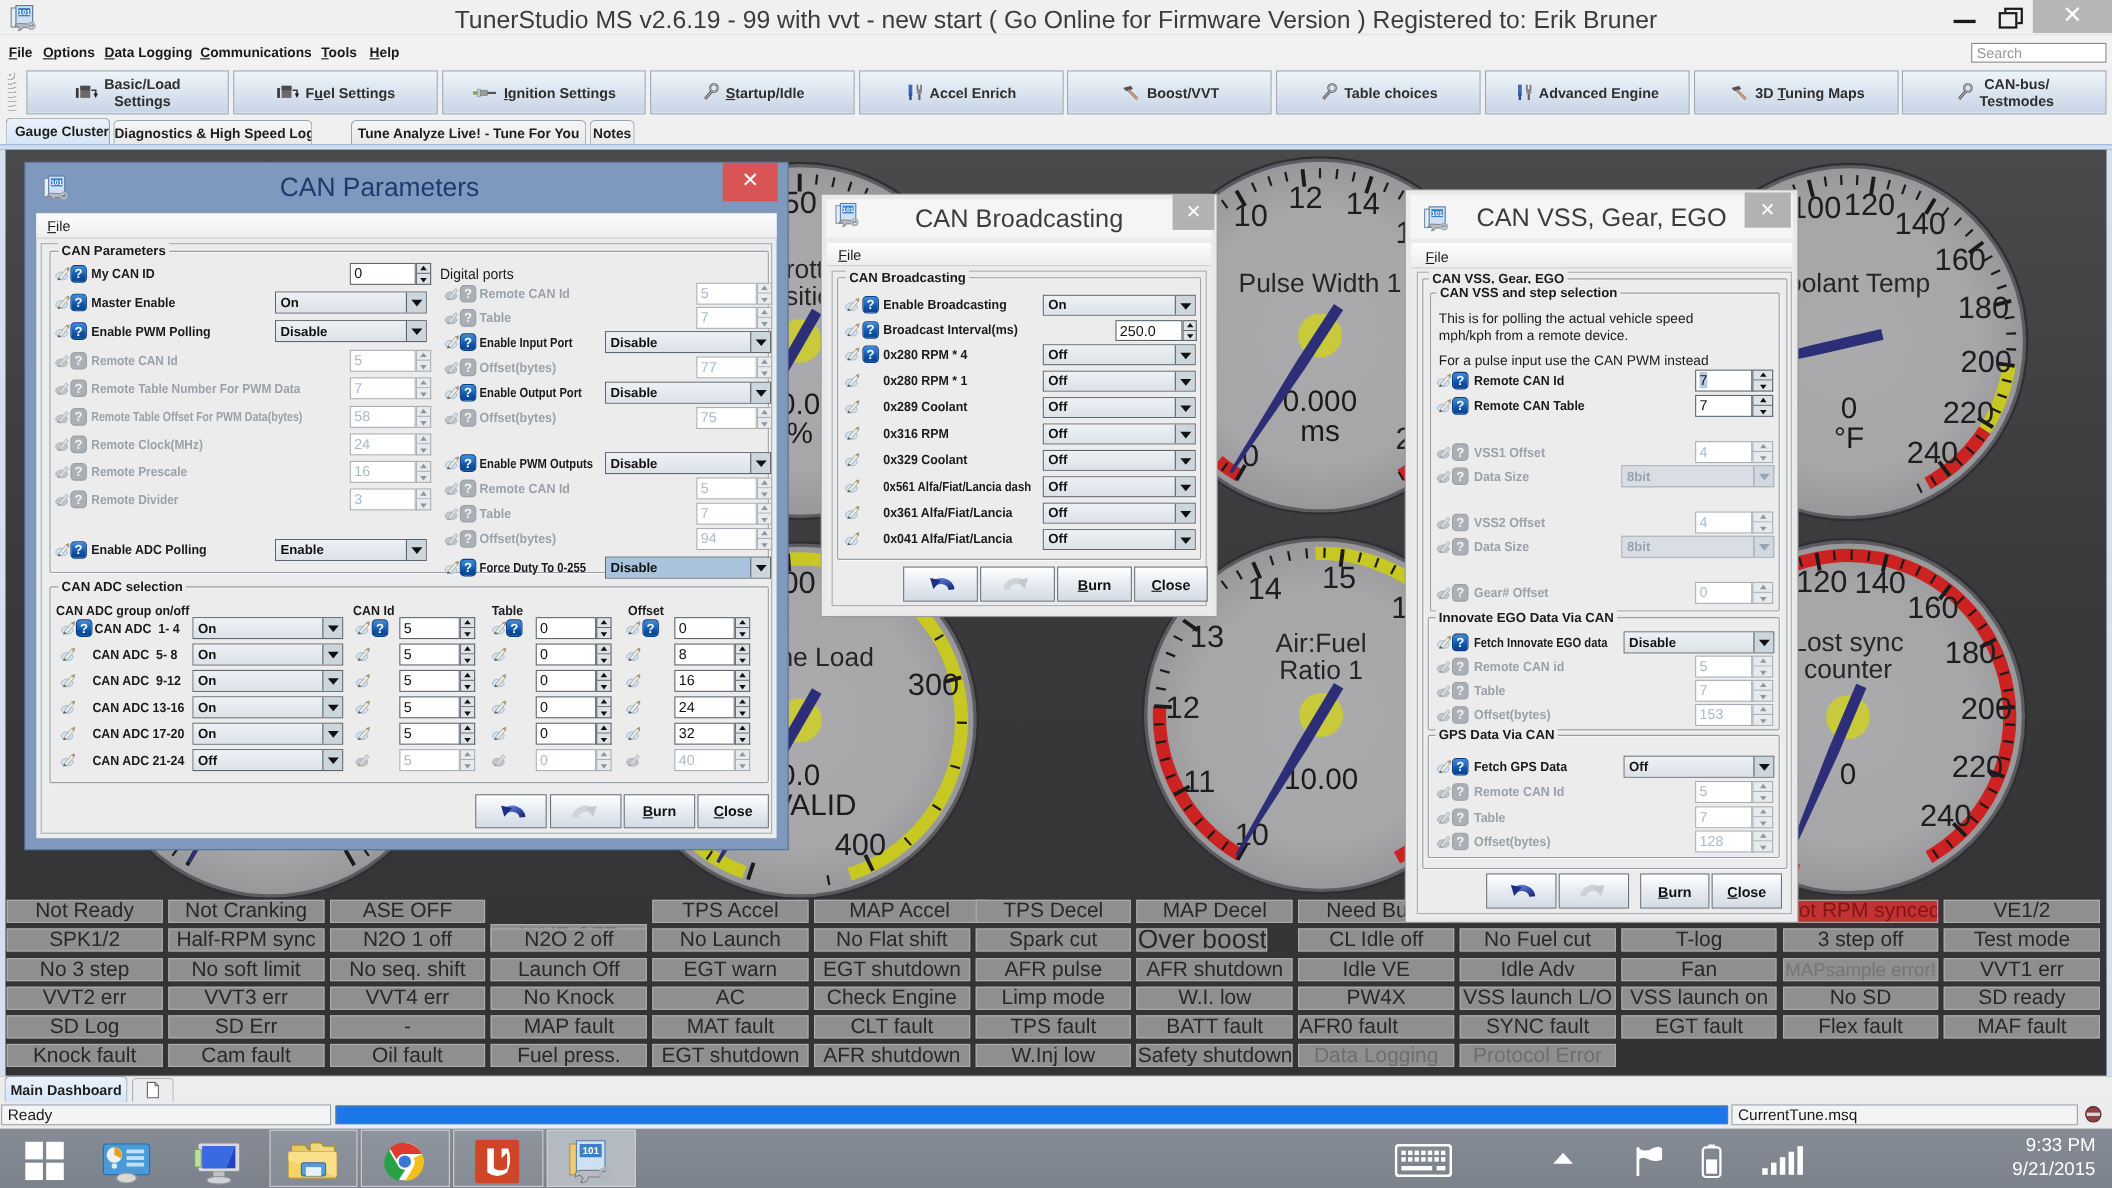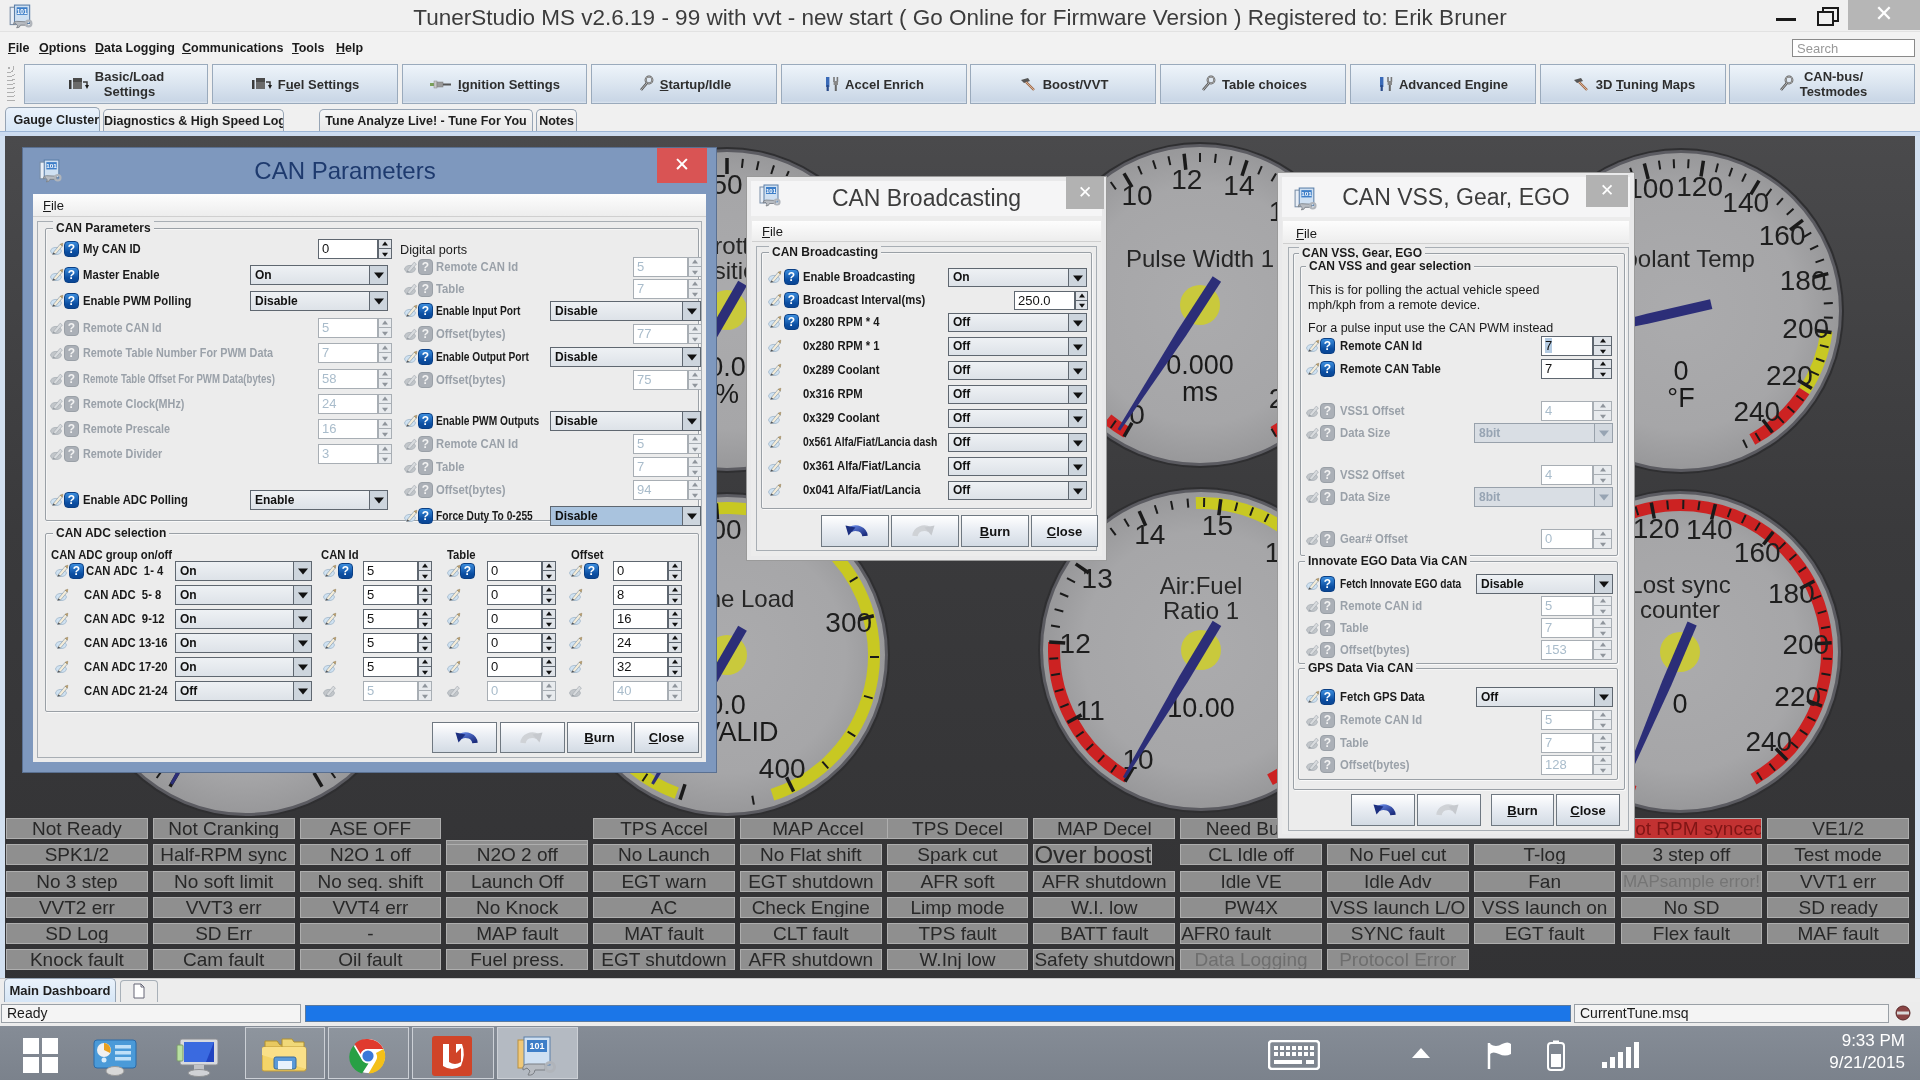--- a/index.html
+++ b/index.html
@@ -682,21 +682,21 @@
 <div class="abs" style="left:1326.9px;top:844.2px;width:141.8px;height:21px;background:#8f8f8f;border:1px solid #aeaeae;box-sizing:border-box;font-size:19px;color:#282828;text-align:center;line-height:19px;overflow:hidden;white-space:nowrap">No Fuel cut</div>
 <div class="abs" style="left:1473.7px;top:844.2px;width:141.8px;height:21px;background:#8f8f8f;border:1px solid #aeaeae;box-sizing:border-box;font-size:19px;color:#282828;text-align:center;line-height:19px;overflow:hidden;white-space:nowrap">T-log</div>
 <div class="abs" style="left:1620.5px;top:844.2px;width:141.8px;height:21px;background:#8f8f8f;border:1px solid #aeaeae;box-sizing:border-box;font-size:19px;color:#282828;text-align:center;line-height:19px;overflow:hidden;white-space:nowrap">3 step off</div>
 <div class="abs" style="left:1767.2px;top:844.2px;width:141.8px;height:21px;background:#8f8f8f;border:1px solid #aeaeae;box-sizing:border-box;font-size:19px;color:#282828;text-align:center;line-height:19px;overflow:hidden;white-space:nowrap">Test mode</div>
 <div class="abs" style="left:6.0px;top:870.5px;width:141.8px;height:21px;background:#8f8f8f;border:1px solid #aeaeae;box-sizing:border-box;font-size:19px;color:#282828;text-align:center;line-height:19px;overflow:hidden;white-space:nowrap">No 3 step</div>
 <div class="abs" style="left:152.8px;top:870.5px;width:141.8px;height:21px;background:#8f8f8f;border:1px solid #aeaeae;box-sizing:border-box;font-size:19px;color:#282828;text-align:center;line-height:19px;overflow:hidden;white-space:nowrap">No soft limit</div>
 <div class="abs" style="left:299.5px;top:870.5px;width:141.8px;height:21px;background:#8f8f8f;border:1px solid #aeaeae;box-sizing:border-box;font-size:19px;color:#282828;text-align:center;line-height:19px;overflow:hidden;white-space:nowrap">No seq. shift</div>
 <div class="abs" style="left:446.3px;top:870.5px;width:141.8px;height:21px;background:#8f8f8f;border:1px solid #aeaeae;box-sizing:border-box;font-size:19px;color:#282828;text-align:center;line-height:19px;overflow:hidden;white-space:nowrap">Launch Off</div>
 <div class="abs" style="left:593.1px;top:870.5px;width:141.8px;height:21px;background:#8f8f8f;border:1px solid #aeaeae;box-sizing:border-box;font-size:19px;color:#282828;text-align:center;line-height:19px;overflow:hidden;white-space:nowrap">EGT warn</div>
 <div class="abs" style="left:739.9px;top:870.5px;width:141.8px;height:21px;background:#8f8f8f;border:1px solid #aeaeae;box-sizing:border-box;font-size:19px;color:#282828;text-align:center;line-height:19px;overflow:hidden;white-space:nowrap">EGT shutdown</div>
-<div class="abs" style="left:886.6px;top:870.5px;width:141.8px;height:21px;background:#8f8f8f;border:1px solid #aeaeae;box-sizing:border-box;font-size:19px;color:#282828;text-align:center;line-height:19px;overflow:hidden;white-space:nowrap">AFR soft</div>
+<div class="abs" style="left:886.6px;top:870.5px;width:141.8px;height:21px;background:#8f8f8f;border:1px solid #aeaeae;box-sizing:border-box;font-size:19px;color:#282828;text-align:center;line-height:19px;overflow:hidden;white-space:nowrap">AFR pulse</div>
 <div class="abs" style="left:1033.4px;top:870.5px;width:141.8px;height:21px;background:#8f8f8f;border:1px solid #aeaeae;box-sizing:border-box;font-size:19px;color:#282828;text-align:center;line-height:19px;overflow:hidden;white-space:nowrap">AFR shutdown</div>
 <div class="abs" style="left:1180.2px;top:870.5px;width:141.8px;height:21px;background:#8f8f8f;border:1px solid #aeaeae;box-sizing:border-box;font-size:19px;color:#282828;text-align:center;line-height:19px;overflow:hidden;white-space:nowrap">Idle VE</div>
 <div class="abs" style="left:1326.9px;top:870.5px;width:141.8px;height:21px;background:#8f8f8f;border:1px solid #aeaeae;box-sizing:border-box;font-size:19px;color:#282828;text-align:center;line-height:19px;overflow:hidden;white-space:nowrap">Idle Adv</div>
 <div class="abs" style="left:1473.7px;top:870.5px;width:141.8px;height:21px;background:#8f8f8f;border:1px solid #aeaeae;box-sizing:border-box;font-size:19px;color:#282828;text-align:center;line-height:19px;overflow:hidden;white-space:nowrap">Fan</div>
 <div class="abs" style="left:1620.5px;top:870.5px;width:141.8px;height:21px;background:#8f8f8f;border:1px solid #aeaeae;box-sizing:border-box;font-size:17px;color:#757575;text-align:center;line-height:19px;overflow:hidden;white-space:nowrap">MAPsample error!</div>
 <div class="abs" style="left:1767.2px;top:870.5px;width:141.8px;height:21px;background:#8f8f8f;border:1px solid #aeaeae;box-sizing:border-box;font-size:19px;color:#282828;text-align:center;line-height:19px;overflow:hidden;white-space:nowrap">VVT1 err</div>
 <div class="abs" style="left:6.0px;top:896.8px;width:141.8px;height:21px;background:#8f8f8f;border:1px solid #aeaeae;box-sizing:border-box;font-size:19px;color:#282828;text-align:center;line-height:19px;overflow:hidden;white-space:nowrap">VVT2 err</div>
 <div class="abs" style="left:152.8px;top:896.8px;width:141.8px;height:21px;background:#8f8f8f;border:1px solid #aeaeae;box-sizing:border-box;font-size:19px;color:#282828;text-align:center;line-height:19px;overflow:hidden;white-space:nowrap">VVT3 err</div>
 <div class="abs" style="left:299.5px;top:896.8px;width:141.8px;height:21px;background:#8f8f8f;border:1px solid #aeaeae;box-sizing:border-box;font-size:19px;color:#282828;text-align:center;line-height:19px;overflow:hidden;white-space:nowrap">VVT4 err</div>
 <div class="abs" style="left:446.3px;top:896.8px;width:141.8px;height:21px;background:#8f8f8f;border:1px solid #aeaeae;box-sizing:border-box;font-size:19px;color:#282828;text-align:center;line-height:19px;overflow:hidden;white-space:nowrap">No Knock</div>
@@ -1681,21 +1681,21 @@
   </svg>
 <div class="abs" style="left:1282px;top:179px;width:348px;height:36px;font-size:23px;color:#3c3c3c;text-align:center;line-height:36px">CAN VSS, Gear, EGO</div>
 <div class="abs" style="left:1586px;top:175px;width:42px;height:32px;background:#b2b2b2;color:#fff;font-size:17px;text-align:center;line-height:31px">✕</div>
 <div class="abs" style="left:1282px;top:217px;width:348px;height:617px;background:#ececec"></div>
 <div class="abs" style="left:1283px;top:221px;width:346px;height:23px;background:linear-gradient(#fdfdfd,#ededed);border-bottom:1px solid #cfcfcf;box-sizing:border-box"></div>
 <div class="abs" style="left:1296px;top:226px;font-size:13px;color:#1a1a1a"><u>F</u>ile</div>
 <div class="abs" style="left:1288px;top:247px;width:341px;height:584px;border:1px solid #a8aeb4;box-sizing:border-box"></div>
 <div style="position:absolute;left:1293px;top:253px;width:332px;height:537px;border:1px solid #9aa0a6;border-radius:2px;box-sizing:border-box;box-shadow:1px 1px 0 rgba(255,255,255,0.7), inset 1px 1px 0 rgba(255,255,255,0.5)"></div>
 <div style="position:absolute;left:1299px;top:245px;background:#ececec;padding:0 3px;font-size:12px;font-weight:bold;color:#1a1a1a;line-height:16px">CAN VSS, Gear, EGO</div>
 <div style="position:absolute;left:1300px;top:266px;width:318px;height:290px;border:1px solid #9aa0a6;border-radius:2px;box-sizing:border-box;box-shadow:1px 1px 0 rgba(255,255,255,0.7), inset 1px 1px 0 rgba(255,255,255,0.5)"></div>
-<div style="position:absolute;left:1306px;top:258px;background:#ececec;padding:0 3px;font-size:12px;font-weight:bold;color:#1a1a1a;line-height:16px">CAN VSS and gear selection</div>
+<div style="position:absolute;left:1306px;top:258px;background:#ececec;padding:0 3px;font-size:12px;font-weight:bold;color:#1a1a1a;line-height:16px">CAN VSS and step selection</div>
 <div class="abs" style="left:1308px;top:283px;font-size:12.5px;color:#1a1a1a;line-height:15px">This is for polling the actual vehicle speed<br>mph/kph from a remote device.</div>
 <div class="abs" style="left:1308px;top:321px;font-size:12.5px;color:#1a1a1a">For a pulse input use the CAN PWM instead</div>
 <svg style="position:absolute;left:1306px;top:339px" width="14" height="13" viewBox="0 0 14 13">
 <ellipse cx="6" cy="9" rx="5.4" ry="3.6" fill="#cfe2f2" stroke="#9fb6ca" stroke-width="0.8"></ellipse>
 <polygon points="3.2,10.6 10.2,2.2 12.4,4.0 5.6,12.0" fill="#f4ecd8" stroke="#8a9cae" stroke-width="0.7"></polygon>
 <polygon points="10.2,2.2 12.8,1.2 12.4,4.0" fill="#caa36a" stroke="#8a7a54" stroke-width="0.5"></polygon>
 <polygon points="3.2,10.6 2.2,12.8 5.6,12.0" fill="#555"></polygon>
   </svg>
 <div style="position:absolute;left:1320px;top:338px;width:15px;height:16px;border-radius:4px;background:linear-gradient(#3c8ede,#0b4ea2 70%,#0a4694);border:1px solid #0a3f85;color:#fff;font-weight:bold;font-size:12px;text-align:center;line-height:15px;box-sizing:border-box">?</div>
 <div style="position:absolute;left:1340px;top:337px;font-size:12px;font-weight:bold;color:#1a1a1a;white-space:nowrap;line-height:18px;transform:scaleX(0.94);transform-origin:0 50%">Remote CAN Id</div>

